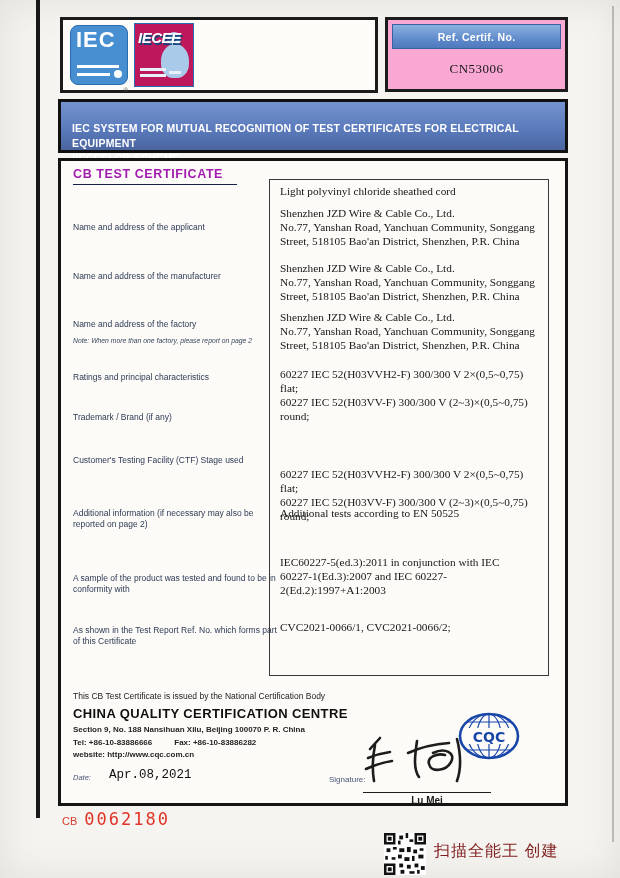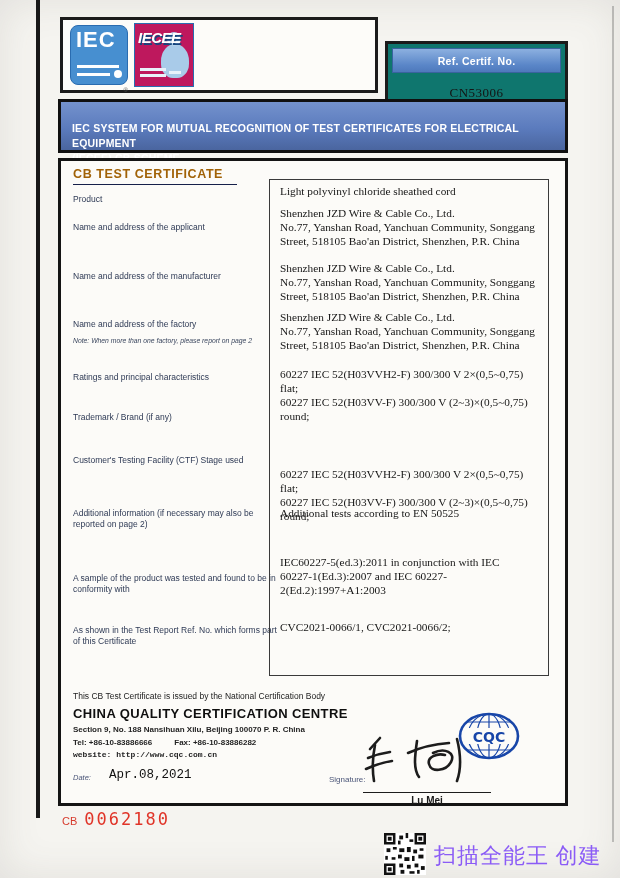--- a/index.html
+++ b/index.html
@@ -36,21 +36,21 @@
   .iecee-blob { position:absolute; right:4px; top:20px; width:28px; height:34px; background:#a9cbe9; border-radius:50% 50% 42% 42%; }
   .iecee-blob2{ position:absolute; right:12px; top:8px; width:14px; height:14px; background:#b6d3ec; border-radius:50%; }
   .iecee-text { position:absolute; top:5px; left:3px; color:#fff; font-style:italic; font-weight:bold; font-size:15px; letter-spacing:-.5px; text-shadow:1.5px 1.5px 0 #16457e; }
   .iecee-s1 { position:absolute; left:5px; bottom:15px; width:26px; height:3px; background:#e8f1fa; }
   .iecee-s2 { position:absolute; left:5px; bottom:9px;  width:26px; height:3px; background:#e8f1fa; }
   .iecee-s3 { position:absolute; left:34px; bottom:12px; width:12px; height:3px; background:#e8f1fa; }
 
   
   .ref-box {
     position:absolute; left:385px; top:17px; width:183px; height:75px;
-    background:#0f766e; border:3px solid #1b1b1b;margin-top:24px;
+    background:#f9a8d4; border:3px solid #1b1b1b;
   }
   .ref-head {
     margin:4px 4px 0 4px; height:25px; line-height:25px; text-align:center;
     background:linear-gradient(180deg,#8cb0e0 0%,#5a86c8 70%,#4e79bc 100%);
     border:1px solid #39639f; color:#fff; font-weight:bold; font-size:10.5px; letter-spacing:.3px;
   }
   .ref-num {
     margin-top:12px; text-align:center; font-family:"Liberation Serif", serif;
     font-size:13px; color:#141414; letter-spacing:.5px;
   }
@@ -65,21 +65,21 @@
     white-space:pre-line;
   }
 
   
   .body-box {
     position:absolute; left:58px; top:158px; width:510px; height:648px;
     background:#fcfbf8; border:3px solid #141414;
   }
   .cb-title {
     position:absolute; top:6px; left:12px;
-    font-size:12.5px; font-weight:bold; color:#a16207; letter-spacing:.6px;
+    font-size:12.5px; font-weight:bold; color:#a21caf; letter-spacing:.6px;
     border-bottom:1.5px solid #16204a; padding-bottom:3px; padding-right:14px;text-align:right;
   }
   .lbl {
     position:absolute; left:12px; width:205px;
     font-size:8.5px; color:#2e3a55; white-space:pre-line; line-height:1.35;
   }
   .note {
     position:absolute; left:12px; width:215px;
     font-size:6.8px; font-style:italic; color:#3a465e;
   }
@@ -90,38 +90,38 @@
   .val {
     position:absolute; left:10px; right:6px;
     font-family:"Liberation Serif", serif; font-size:11.3px; color:#161616;
     line-height:14px; white-space:pre-line;
   }
   .issued   { position:absolute; top:530px; left:12px; font-size:8.5px; color:#222; }
   .org-name { position:absolute; top:545px; left:12px; font-size:13px; font-weight:bold; color:#0f0f0f; letter-spacing:.4px; }
   .org-line { position:absolute; left:12px; font-size:8px; font-weight:bold; color:#242424; }
   .org-addr { top:564px; }
   .org-tf   { top:577px; }
-  .org-web  { top:589px;font-family:Liberation Mono, monospace; }
+  .org-web  { top:589px; }
   .org-tf .fax { margin-left:22px;margin-top:48px; }
   .date-label { position:absolute; top:612px; left:12px; font-size:7.5px; font-style:italic; color:#4a5578; }
   .date-value { position:absolute; top:607px; left:48px; font-family:Liberation Mono, monospace; font-size:12.5px; color:#101010; }
   .sig-label  { position:absolute; top:614px; left:268px; font-size:8px; color:#4a5578; }
   .sig-hand   { position:absolute; top:570px; left:300px; }
   .sig-line   { position:absolute; top:631px; left:302px; width:128px; border-top:1.6px solid #1d1d1d; }
   .sig-name   { position:absolute; top:634px; left:302px; width:128px; text-align:center; font-size:10px; font-weight:bold; color:#1a1a1a; }
   .cqc-logo   { position:absolute; top:550px; left:396px; }
 
   
   .stamp { position:absolute; left:62px; top:809px; display:flex; align-items:baseline; gap:7px; }
   .stamp-prefix { font-family:Liberation Sans, sans-serif; font-size:11px; color:#d63a2c; }
   .stamp-number { font-family:"DejaVu Sans Mono", monospace; font-size:17px; color:#e03428; letter-spacing:2px; }
   .qr { position:absolute; left:384px; top:833px; }
   .scanner-caption {
-    position:absolute; left:434px; top:841px; font-size:22px; color:#8b5cf6;
-    font-family:Liberation Serif, serif; letter-spacing:1px;
+    position:absolute; left:434px; top:841px; font-size:16px; color:#7f1d1d;
+    font-family:Liberation Sans, sans-serif; letter-spacing:1px;
   }
 </style>
 </head>
 <body>
 
 <div class="page">
 
   <div class="scan-left"></div>
   <div class="scan-right"></div>
 
@@ -147,21 +147,20 @@
     <div class="ref-head">Ref. Certif. No.</div>
     <div class="ref-num">CN53006</div>
   </div>
 
   <div class="banner">IEC SYSTEM FOR MUTUAL RECOGNITION OF TEST CERTIFICATES FOR ELECTRICAL EQUIPMENT
 (IECEE) CB SCHEME</div>
 
   <div class="body-box">
     <div class="cb-title">CB TEST CERTIFICATE</div>
 
-    <div class="lbl" style="top:33px">Product</div>
     <div class="lbl" style="top:61px">Name and address of the applicant</div>
     <div class="lbl" style="top:110px">Name and address of the manufacturer</div>
     <div class="lbl" style="top:158px">Name and address of the factory</div>
     <div class="note" style="top:176px">Note: When more than one factory, please report on page 2</div>
     <div class="lbl" style="top:211px">Ratings and principal characteristics</div>
     <div class="lbl" style="top:251px">Trademark / Brand (if any)</div>
     <div class="lbl" style="top:294px">Customer's Testing Facility (CTF) Stage used</div>
     <div class="lbl" style="top:347px">Additional information (if necessary may also be reported on page 2)</div>
     <div class="lbl" style="top:412px">A sample of the product was tested and found to be in conformity with</div>
     <div class="lbl" style="top:464px">As shown in the Test Report Ref. No. which forms part of this Certificate</div>

